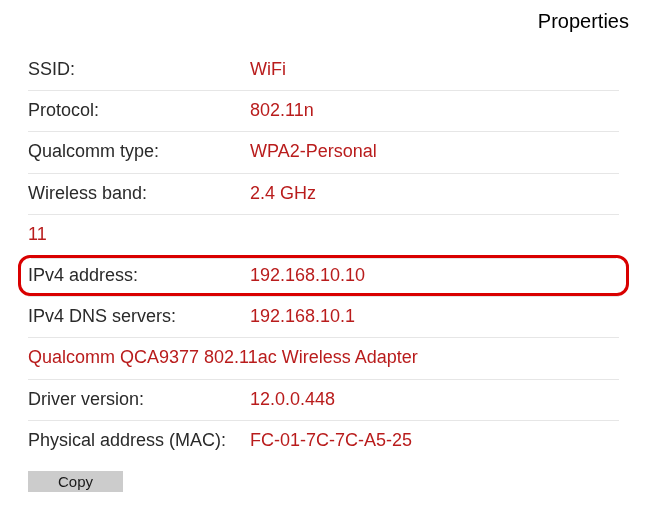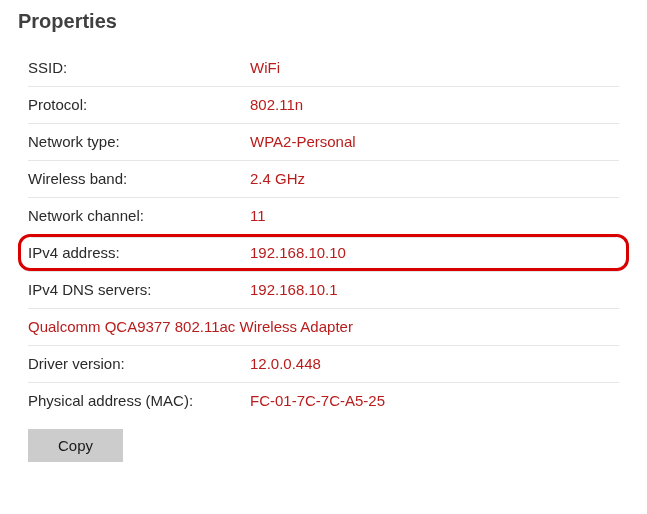--- a/index.html
+++ b/index.html
@@ -9,31 +9,32 @@
     }
     body {
       font-family: "Segoe UI", Tahoma, sans-serif;
       background: #ffffff;
       color: #1a1a1a;
       padding: 10px 18px;
       width: 647px;
     }
     .title {
       font-size: 20px;
-      font-weight: 700;
+      font-weight: 400;
       margin-bottom: 16px;
-      color: #404040;
+      color: #000000;
+      text-align: right;
     }
     .prop-table {
       width: 100%;
     }
     .prop-row {
       display: flex;
       padding: 8px 10px;
-      font-size: 15px;
+      font-size: 18px;
       line-height: 1.4;
       position: relative;
     }
     .prop-row + .prop-row::before {
       content: "";
       position: absolute;
       top: 0;
       left: 10px;
       right: 10px;
       height: 1px;
@@ -52,21 +53,21 @@
       border: 3px solid #d90000;
       border-radius: 12px;
       padding: 5px 7px;
     }
     .highlighted + .prop-row::before {
       left: 10px;
       right: 10px;
     }
     .copy-btn {
       margin: 10px 0 0 10px;
-      padding: 8px 30px;
+      padding: 2px 30px;
       background: #cccccc;
       border: none;
       font-family: inherit;
       font-size: 15px;
       color: #1a1a1a;
       cursor: pointer;
     }
   </style>
 </head>
 <body>
@@ -78,29 +79,28 @@
 <div class="prop-table" id="rows-container">
     <div class="prop-row">
       <div class="prop-label">SSID:</div>
       <div class="prop-value">WiFi</div>
     </div>
     <div class="prop-row">
       <div class="prop-label">Protocol:</div>
       <div class="prop-value">802.11n</div>
     </div>
     <div class="prop-row">
-      <div class="prop-label">Network type:</div>
+      <div class="prop-label">Qualcomm type:</div>
       <div class="prop-value">WPA2-Personal</div>
     </div>
     <div class="prop-row">
       <div class="prop-label">Wireless band:</div>
       <div class="prop-value">2.4 GHz</div>
     </div>
     <div class="prop-row">
-      <div class="prop-label">Network channel:</div>
       <div class="prop-value">11</div>
     </div>
     <div class="prop-row highlighted">
       <div class="prop-label">IPv4 address:</div>
       <div class="prop-value">192.168.10.10</div>
     </div>
     <div class="prop-row">
       <div class="prop-label">IPv4 DNS servers:</div>
       <div class="prop-value">192.168.10.1</div>
     </div>

